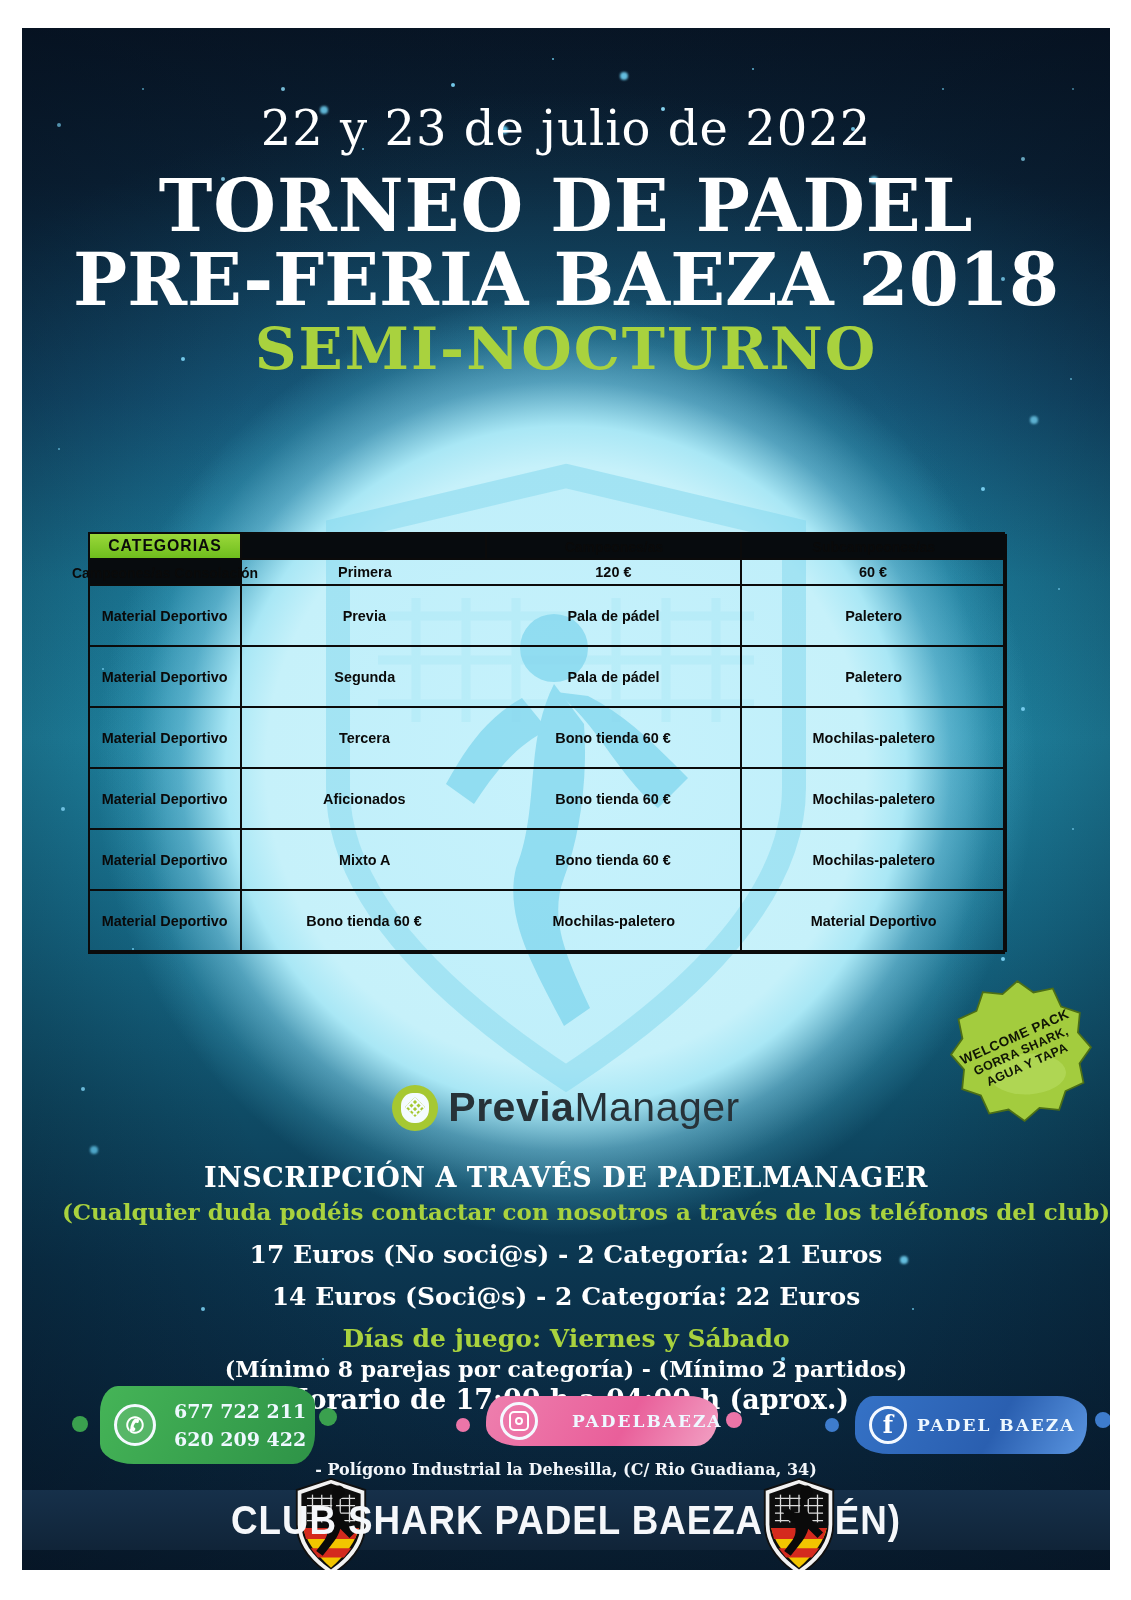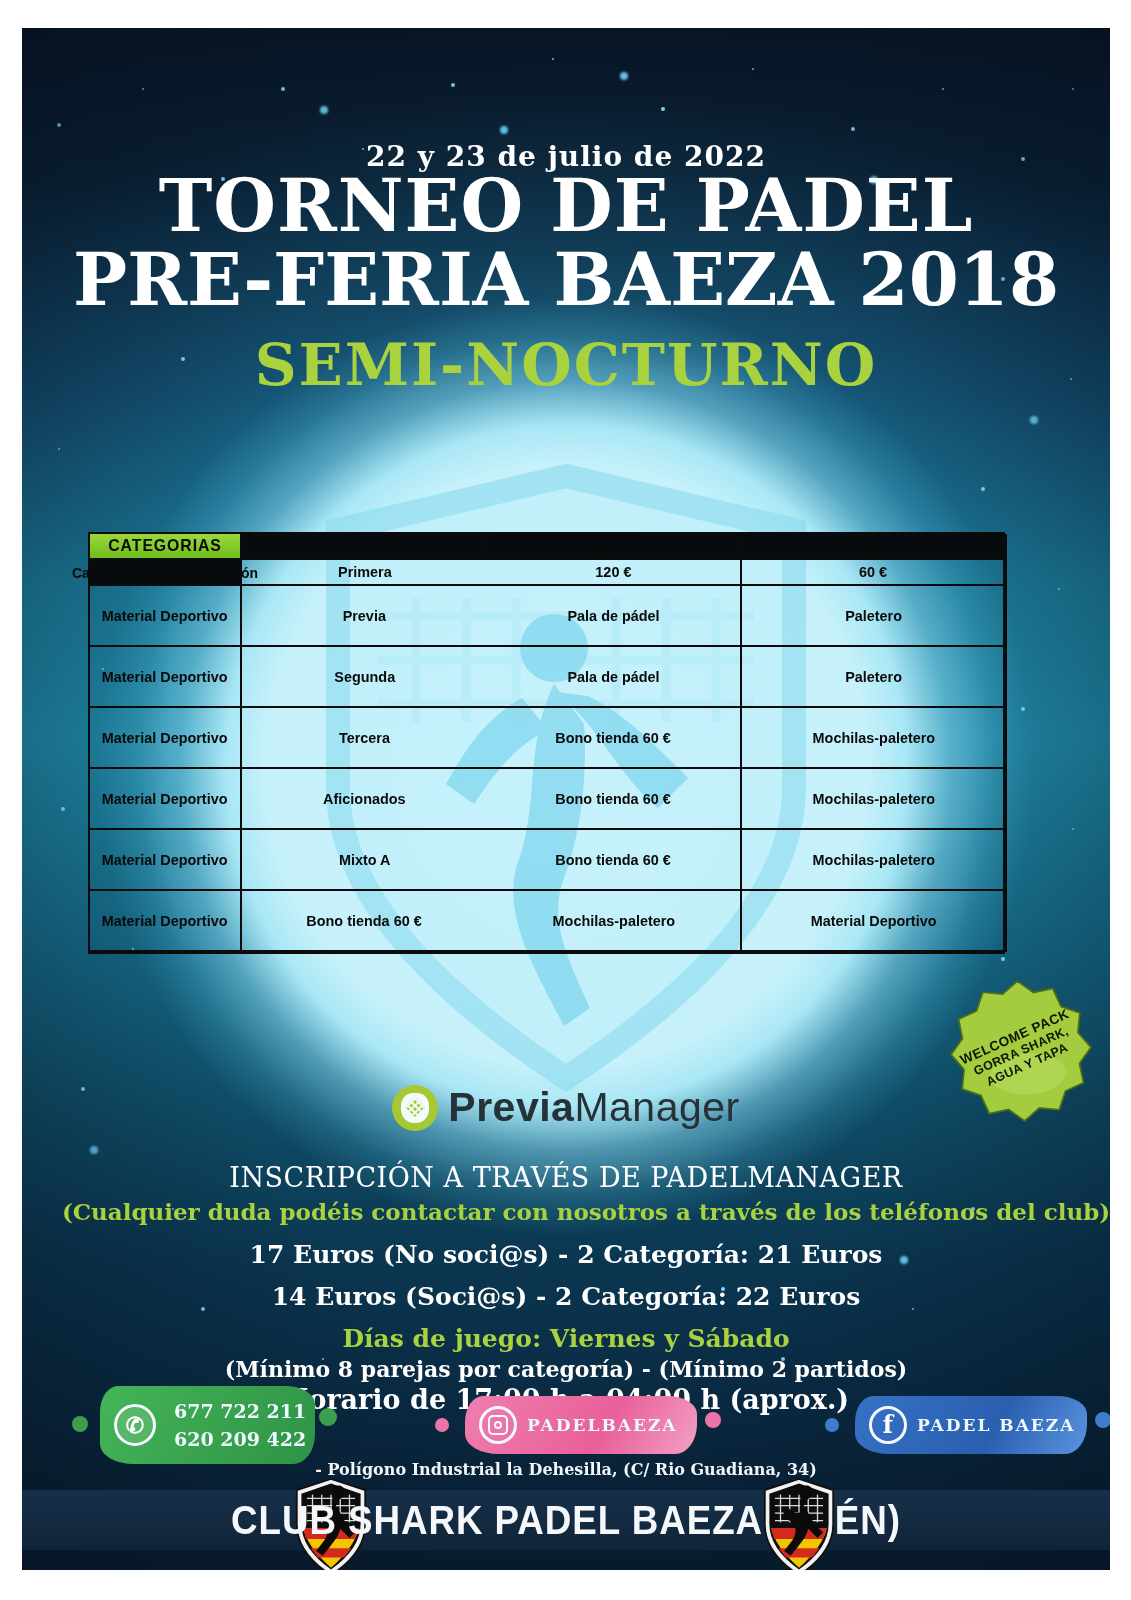--- a/index.html
+++ b/index.html
@@ -22,21 +22,21 @@
     960px 460px 0 1px #7fdcff,1036px 560px 0 0 #6fd2f5,1000px 680px 0 1px #7fdcff,1050px 800px 0 0 #6fd2f5,
     980px 930px 0 1px #7fdcff,1030px 1060px 0 0 #6fd2f5,950px 1180px 0 1px #7fdcff,890px 1280px 0 0 #6fd2f5,
     180px 1280px 0 1px #7fdcff,300px 1330px 0 0 #6fd2f5,760px 1330px 0 1px #7fdcff,400px 1300px 0 0 #6fd2f5,
     700px 1260px 0 1px #7fdcff;}
   .stars2{position:absolute;left:0;top:0;width:4px;height:4px;border-radius:50%;background:transparent;filter:blur(1px);
     box-shadow:300px 80px 0 2px #6fd2f5,850px 150px 0 2px #6fd2f5,120px 230px 0 2px #5fc8ee,
     1010px 390px 0 2px #6fd2f5,70px 1120px 0 2px #5fc8ee,880px 1230px 0 2px #6fd2f5,480px 100px 0 2px #5fc8ee,600px 46px 0 2px #6fd2f5;}
   .moon-art{position:absolute;left:264px;top:420px;width:560px;height:660px;opacity:.55;pointer-events:none;}
   .serif{font-family:"DejaVu Serif",serif;}
   .ctr{position:absolute;left:0;width:100%;text-align:center;}
-  .date-line{top:72px;font-size:28px;font-weight:700;color:#ffffff;letter-spacing:1px;margin-top:40px;}
+  .date-line{top:72px;font-size:48px;font-weight:400;color:#ffffff;letter-spacing:1px;}
   .title1{top:142px;font-size:72px;font-weight:700;color:#ffffff;letter-spacing:1px;line-height:1;}
   .title2{top:216px;font-size:72px;font-weight:700;color:#ffffff;letter-spacing:0px;line-height:1;}
   .subtitle{top:292px;font-size:58px;font-weight:700;letter-spacing:2px;line-height:1;}
   
   .tbl{position:absolute;left:66px;top:504px;width:917px;display:grid;
        grid-template-columns:152px 245px 255px 265px;grid-auto-rows:61px;
        grid-template-rows:26px 26px;border:2px solid #0b0b0b;box-sizing:border-box;}
   .tbl>div{border-right:2px solid #0b0b0b;border-bottom:2px solid #0b0b0b;display:flex;align-items:center;justify-content:center;
        font-weight:700;color:#0a0a0a;box-sizing:border-box;}
   .tbl>div:nth-child(4n+6){border-right:none;}
@@ -55,36 +55,36 @@
   
   .pm{position:absolute;left:0;top:1056px;width:100%;display:flex;align-items:center;justify-content:center;gap:10px;}
   .pm-icon{width:46px;height:46px;border-radius:50%;background:#a6c832;position:relative;flex:0 0 auto;}
   .pm-icon::before{content:"";position:absolute;left:9px;top:8px;width:28px;height:30px;background:#f4fbff;border-radius:42% 42% 46% 46%;}
   .pm-icon::after{content:"";position:absolute;left:16px;top:15px;width:14px;height:14px;transform:rotate(45deg);
      background:linear-gradient(#f4fbff 2px,transparent 2px) 0 0/5px 5px,linear-gradient(90deg,#f4fbff 2px,transparent 2px) 0 0/5px 5px,#a6c832;}
   .pm-text{font-size:41px;color:#273238;letter-spacing:.5px;}
   .pm-text .b{font-weight:700;}
   .pm-text .r{font-weight:400;}
   
-  .insc{top:1134px;font-size:27px;font-weight:400;color:#ffffff;letter-spacing:.5px;}
+  .insc{top:1134px;font-size:27px;font-weight:700;color:#ffffff;letter-spacing:.5px;}
   .note{top:1170px;font-size:23px;font-weight:700;color:#a9d23e;padding-left:20px;}
   .fee1{top:1212px;font-size:25px;font-weight:700;color:#ffffff;}
   .fee2{top:1254px;font-size:25px;font-weight:700;color:#ffffff;}
   .days{top:1296px;font-size:25px;font-weight:700;color:#a9d23e;}
   .mins{top:1328px;font-size:22px;font-weight:700;color:#ffffff;}
   .hor{top:1356px;font-size:27px;font-weight:700;color:#ffffff;}
   
   .blob{position:absolute;border-radius:18px 30px 22px 34px/26px 18px 30px 20px;display:flex;align-items:center;
         color:#eef8ff;font-family:"DejaVu Serif",serif;font-weight:700;}
   .blob::before,.blob::after{content:"";position:absolute;border-radius:50%;}
   .wa{left:78px;top:1358px;width:215px;height:78px;background:linear-gradient(120deg,#45b457,#2e9347);}
   .wa::before{left:-28px;top:30px;width:16px;height:16px;background:#3aa04e;}
   .wa::after{right:-22px;top:22px;width:18px;height:18px;background:#3aa04e;}
   .wa .nums{display:flex;flex-direction:column;gap:6px;font-size:19px;margin-left:8px;}
-  .ig{left:443px;top:1368px;width:232px;height:58px;background:linear-gradient(120deg,#ee7fae,#e95f9a 60%,#f2a1c4);}
+  .ig{left:464px;top:1368px;width:232px;height:50px;background:linear-gradient(120deg,#ee7fae,#e95f9a 60%,#f2a1c4);gap:24px;}
   .ig::before{left:-30px;top:22px;width:14px;height:14px;background:#ec75a8;}
   .ig::after{right:-24px;top:16px;width:16px;height:16px;background:#ec75a8;}
   .fb{left:833px;top:1368px;width:232px;height:58px;background:linear-gradient(120deg,#3572c6,#2a5fb0 60%,#5a95e0);}
   .fb::before{left:-30px;top:22px;width:14px;height:14px;background:#3e7ccc;}
   .fb::after{right:-24px;top:16px;width:16px;height:16px;background:#3e7ccc;}
   .soc-label{font-size:17px;letter-spacing:2px;}
   .icon-circle{width:38px;height:38px;border-radius:50%;border:3px solid #f4f9ff;margin:0 10px 0 14px;flex:0 0 auto;
      display:flex;align-items:center;justify-content:center;color:#fff;box-sizing:border-box;}
   .wa .icon-circle{width:42px;height:42px;background:rgba(255,255,255,.12);font-size:22px;}
   .ig-cam{width:16px;height:16px;border:2px solid #fff;border-radius:5px;position:relative;}
@@ -126,21 +126,21 @@
       <path d="M270 244 C312 276 332 328 372 360 L402 330 C372 300 342 268 302 248 Z"></path>
       <path d="M236 250 C200 270 180 300 160 336 L188 356 C210 322 232 296 262 282 Z"></path>
     </g>
   </svg>
 
   <div class="vignette"></div>
 
   <div class="ctr serif date-line">22 y 23 de julio de 2022</div>
   <div class="ctr serif title1">TORNEO DE PADEL</div>
   <div class="ctr serif title2">PRE-FERIA BAEZA 2018</div>
-  <div class="ctr serif subtitle" style="color:#a9d23e;margin-top:16px;">SEMI-NOCTURNO</div>
+  <div class="ctr serif subtitle" style="color:#a9d23e;">SEMI-NOCTURNO</div>
 
   <div class="tbl">
     <div class="th-cat">
         <span class="cond">CATEGORIAS</span>
       </div>
 
     <div class="sub"></div>
     <div class="sub">
         <span class="cond">Campeones/as</span>
       </div>

